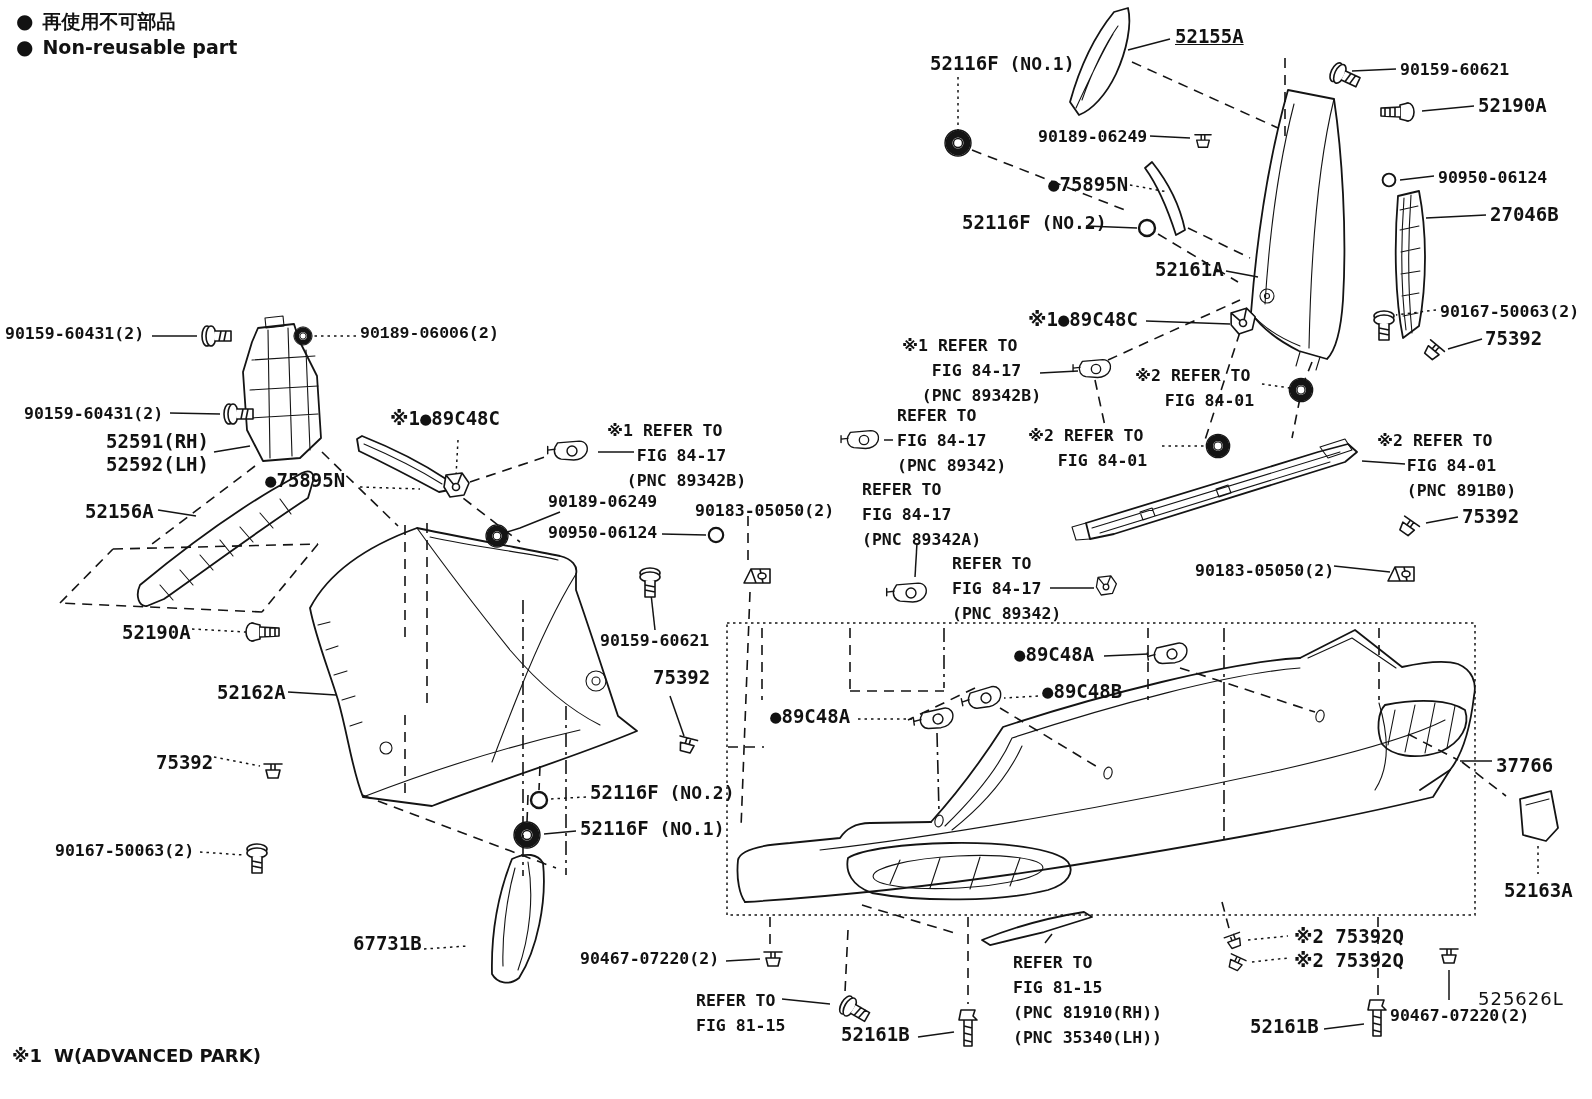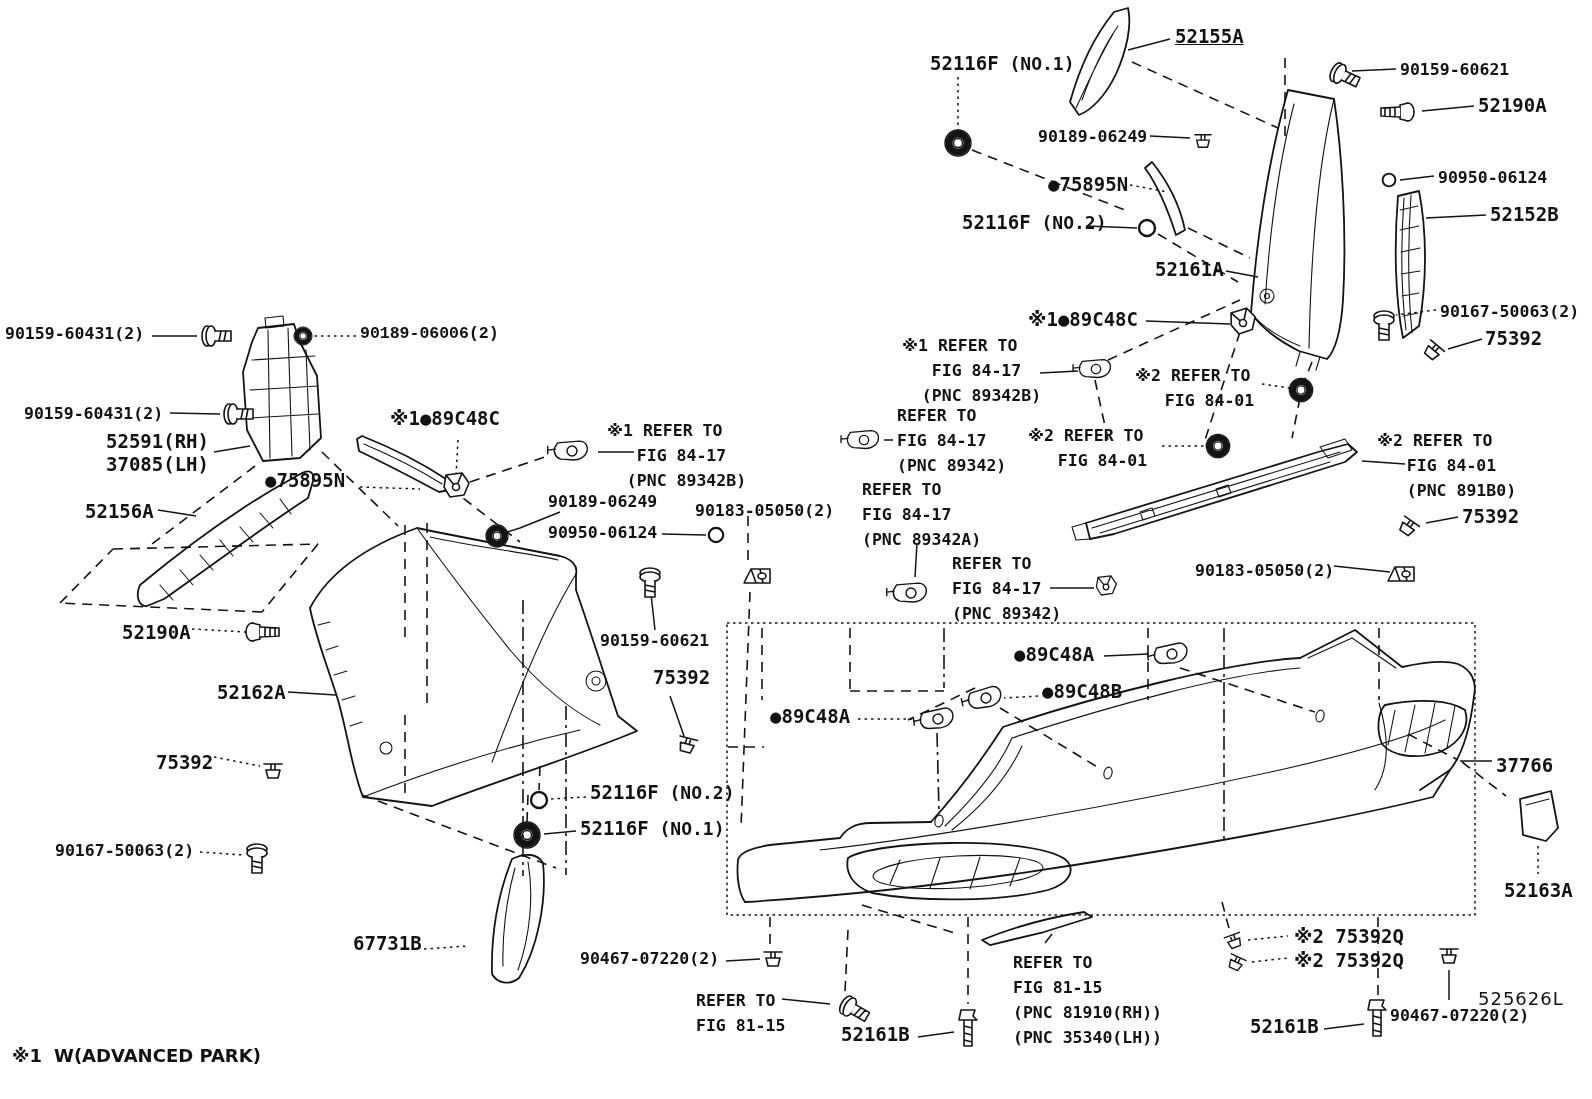--- a/index.html
+++ b/index.html
@@ -283,31 +283,31 @@
 
   <div id="labels-layer">
       <div class="lbl" style="left: 1175px; top: 25px; text-decoration: underline;"><div class="ln">52155A</div></div>
       <div class="lbl" style="left: 930px; top: 52px;"><div class="ln">52116F<span class="note"> (NO.1)</span></div></div>
       <div class="lbl sm" style="left: 1400px; top: 57px;"><div class="ln">90159-60621</div></div>
       <div class="lbl" style="left: 1478px; top: 94px;"><div class="ln">52190A</div></div>
       <div class="lbl sm" style="left: 1038px; top: 124px;"><div class="ln">90189-06249</div></div>
       <div class="lbl sm" style="left: 1438px; top: 165px;"><div class="ln">90950-06124</div></div>
       <div class="lbl" style="left: 1048px; top: 173px;"><div class="ln">●75895N</div></div>
       <div class="lbl" style="left: 962px; top: 211px;"><div class="ln">52116F<span class="note"> (NO.2)</span></div></div>
-      <div class="lbl" style="left: 1490px; top: 203px;"><div class="ln">52152B</div></div>
+      <div class="lbl" style="left: 1490px; top: 203px;"><div class="ln">27046B</div></div>
       <div class="lbl" style="left: 1155px; top: 258px;"><div class="ln">52161A</div></div>
       <div class="lbl" style="left: 1028px; top: 308px;"><div class="ln">※1●89C48C</div></div>
       <div class="lbl sm" style="left: 1440px; top: 299px;"><div class="ln">90167-50063(2)</div></div>
       <div class="lbl sm" style="left: 902px; top: 333px;"><div class="ln">※1 REFER TO</div><div class="ln">   FIG 84-17</div><div class="ln">  (PNC 89342B)</div></div>
       <div class="lbl" style="left: 1485px; top: 327px;"><div class="ln">75392</div></div>
       <div class="lbl sm" style="left: 1135px; top: 363px;"><div class="ln">※2 REFER TO</div><div class="ln">   FIG 84-01</div></div>
       <div class="lbl sm" style="left: 5px; top: 321px;"><div class="ln">90159-60431(2)</div></div>
       <div class="lbl sm" style="left: 360px; top: 321px; font-family: Liberation Mono, monospace;"><div class="ln">90189-06006(2)</div></div>
       <div class="lbl sm" style="left: 24px; top: 401px;"><div class="ln">90159-60431(2)</div></div>
-      <div class="lbl" style="left: 106px; top: 430px; text-align: center;"><div class="ln">52591(RH)</div><div class="ln">37085(LH)</div></div>
+      <div class="lbl" style="left: 106px; top: 430px; text-align: center;"><div class="ln">52591(RH)</div><div class="ln">52592(LH)</div></div>
       <div class="lbl" style="left: 390px; top: 407px;"><div class="ln">※1●89C48C</div></div>
       <div class="lbl" style="left: 265px; top: 469px;"><div class="ln">●75895N</div></div>
       <div class="lbl" style="left: 85px; top: 500px;"><div class="ln">52156A</div></div>
       <div class="lbl sm" style="left: 607px; top: 418px;"><div class="ln">※1 REFER TO</div><div class="ln">   FIG 84-17</div><div class="ln">  (PNC 89342B)</div></div>
       <div class="lbl sm" style="left: 548px; top: 489px;"><div class="ln">90189-06249</div></div>
       <div class="lbl sm" style="left: 548px; top: 520px;"><div class="ln">90950-06124</div></div>
       <div class="lbl sm" style="left: 695px; top: 498px;"><div class="ln">90183-05050(2)</div></div>
       <div class="lbl sm" style="left: 897px; top: 403px;"><div class="ln">REFER TO</div><div class="ln">FIG 84-17</div><div class="ln">(PNC 89342)</div></div>
       <div class="lbl sm" style="left: 1028px; top: 423px;"><div class="ln">※2 REFER TO</div><div class="ln">   FIG 84-01</div></div>
       <div class="lbl sm" style="left: 862px; top: 477px;"><div class="ln">REFER TO</div><div class="ln">FIG 84-17</div><div class="ln">(PNC 89342A)</div></div>
@@ -332,20 +332,24 @@
       <div class="lbl" style="left: 1294px; top: 925px;"><div class="ln">※2 75392Q</div></div>
       <div class="lbl" style="left: 1294px; top: 949px;"><div class="ln">※2 75392Q</div></div>
       <div class="lbl sm" style="left: 580px; top: 946px;"><div class="ln">90467-07220(2)</div></div>
       <div class="lbl sm" style="left: 696px; top: 988px;"><div class="ln">REFER TO</div><div class="ln">FIG 81-15</div></div>
       <div class="lbl sm" style="left: 1013px; top: 950px;"><div class="ln">REFER TO</div><div class="ln">FIG 81-15</div><div class="ln">(PNC 81910(RH))</div><div class="ln">(PNC 35340(LH))</div></div>
       <div class="lbl" style="left: 841px; top: 1023px;"><div class="ln">52161B</div></div>
       <div class="lbl" style="left: 1250px; top: 1015px;"><div class="ln">52161B</div></div>
       <div class="lbl sm" style="left: 1390px; top: 1003px;"><div class="ln">90467-07220(2)</div></div>
     </div>
 
+  <div class="legend">
+    <div class="lg-line"><span class="blt">●</span><span>再使用不可部品</span></div>
+    <div class="lg-line"><span class="blt">●</span><span>Non-reusable part</span></div>
+  </div>
 
   <div class="footnotes">
     <div class="fn-line"><span class="fn-marker">※1</span><span>W(ADVANCED PARK)</span></div>
     
   </div>
 
   <div class="figcode">525626L</div>
 
 </div>
 

